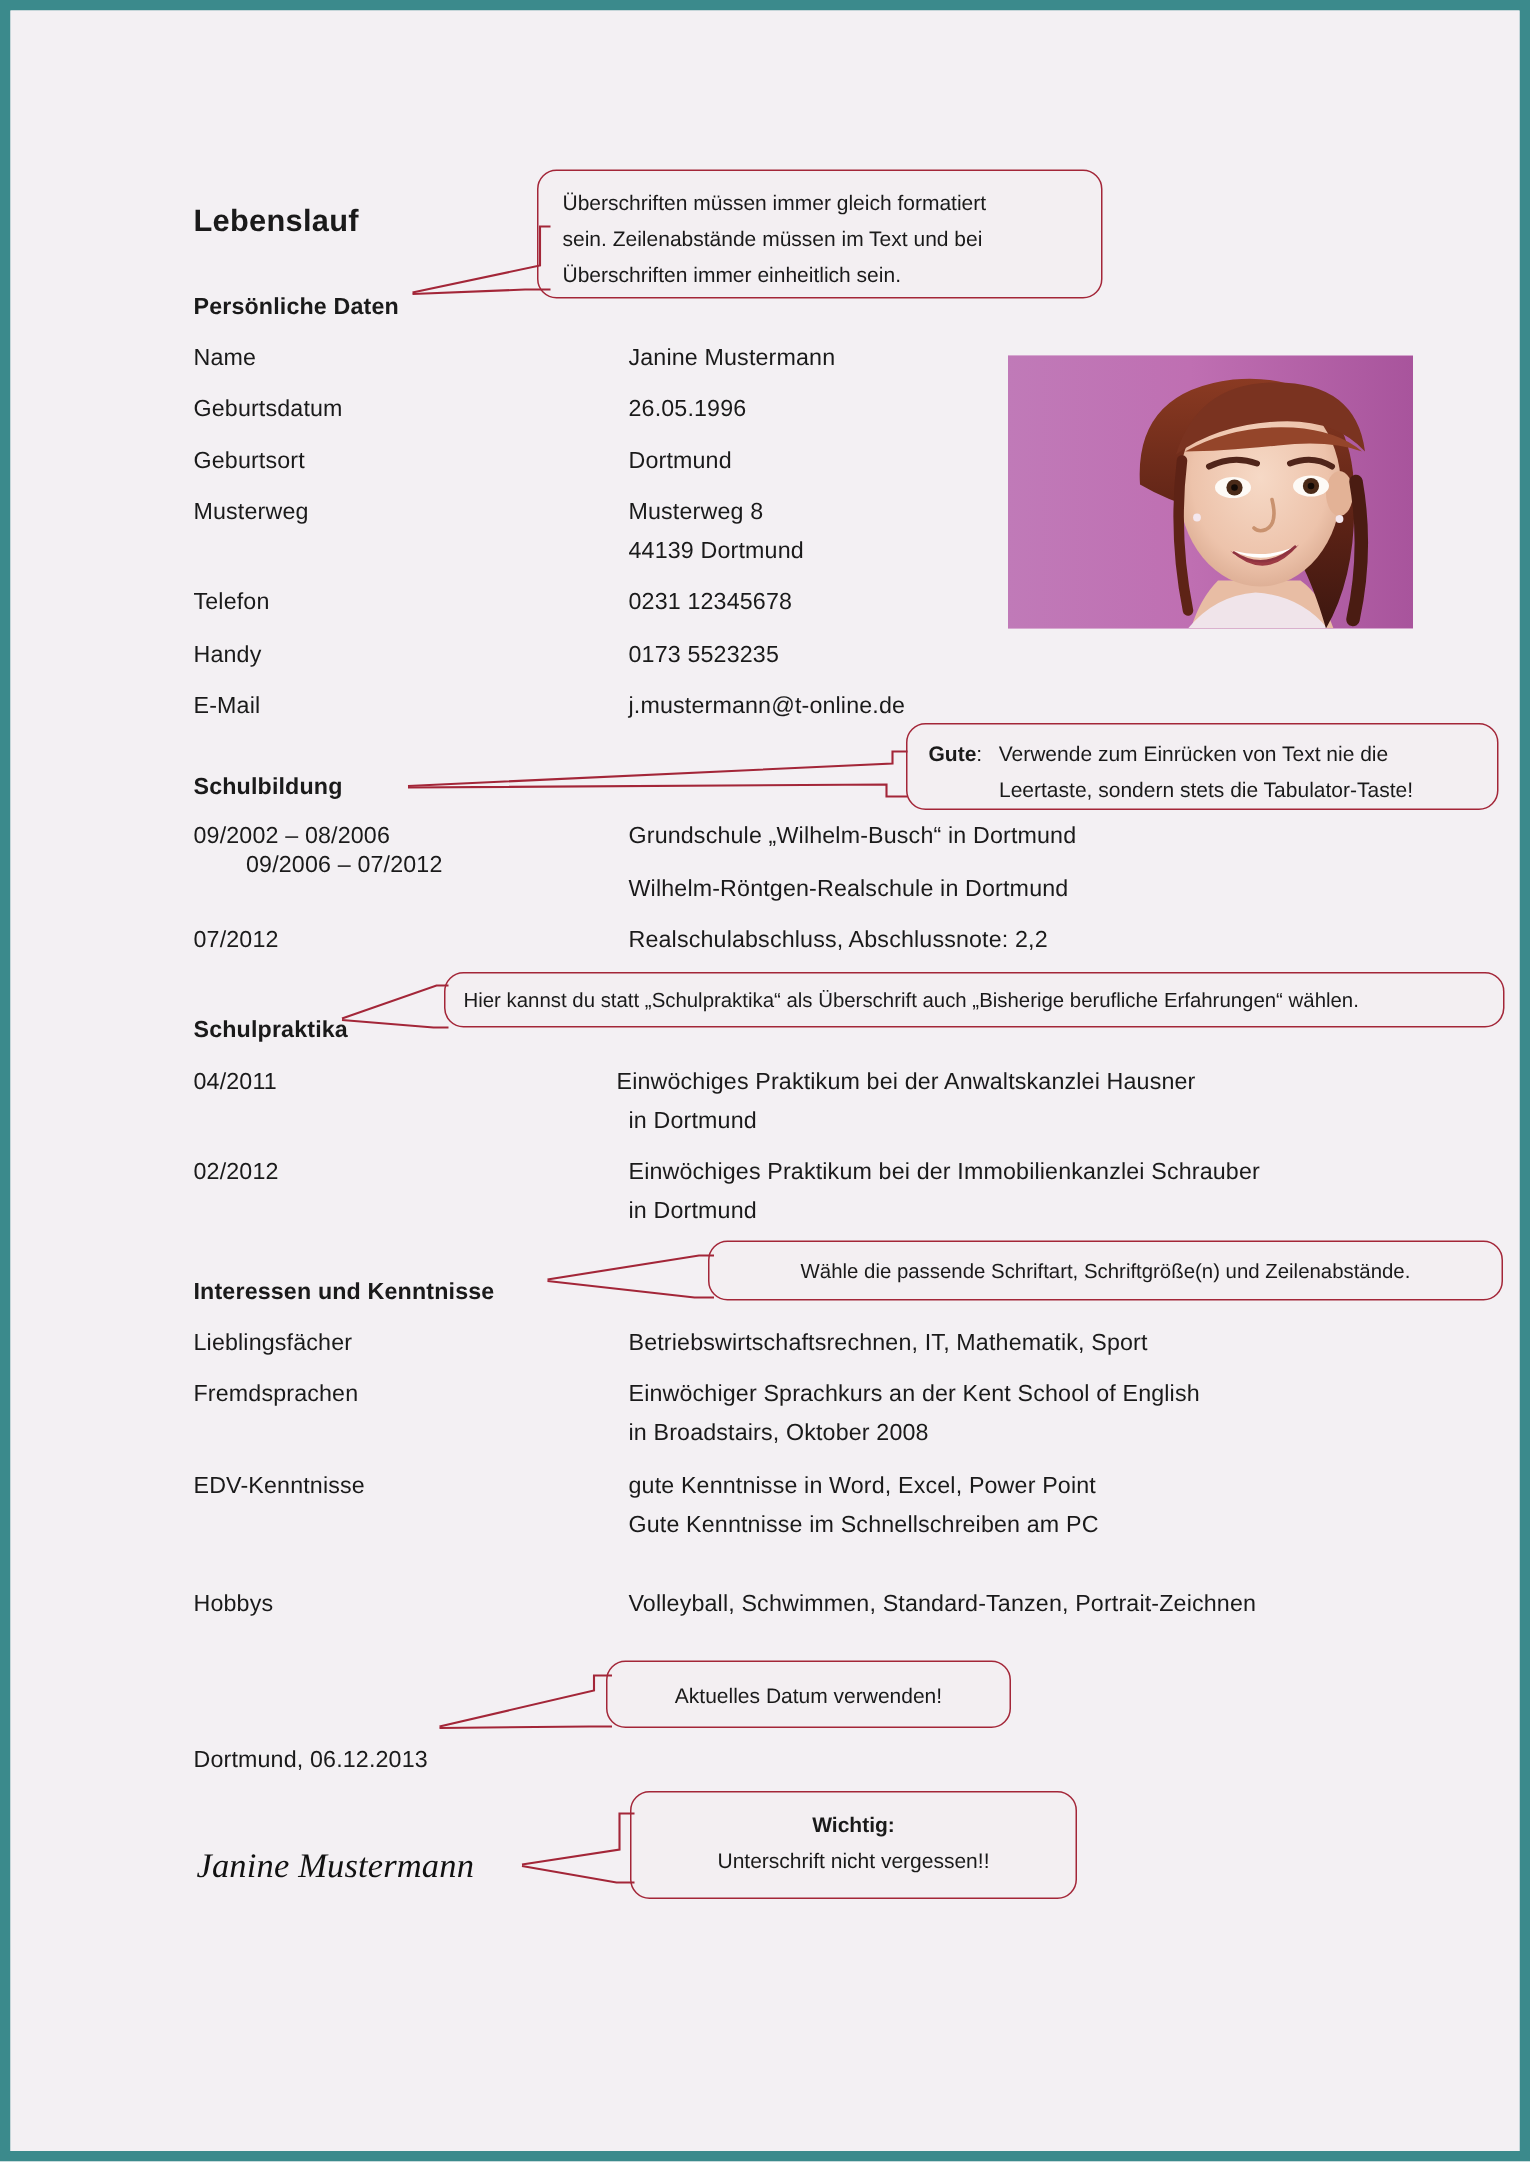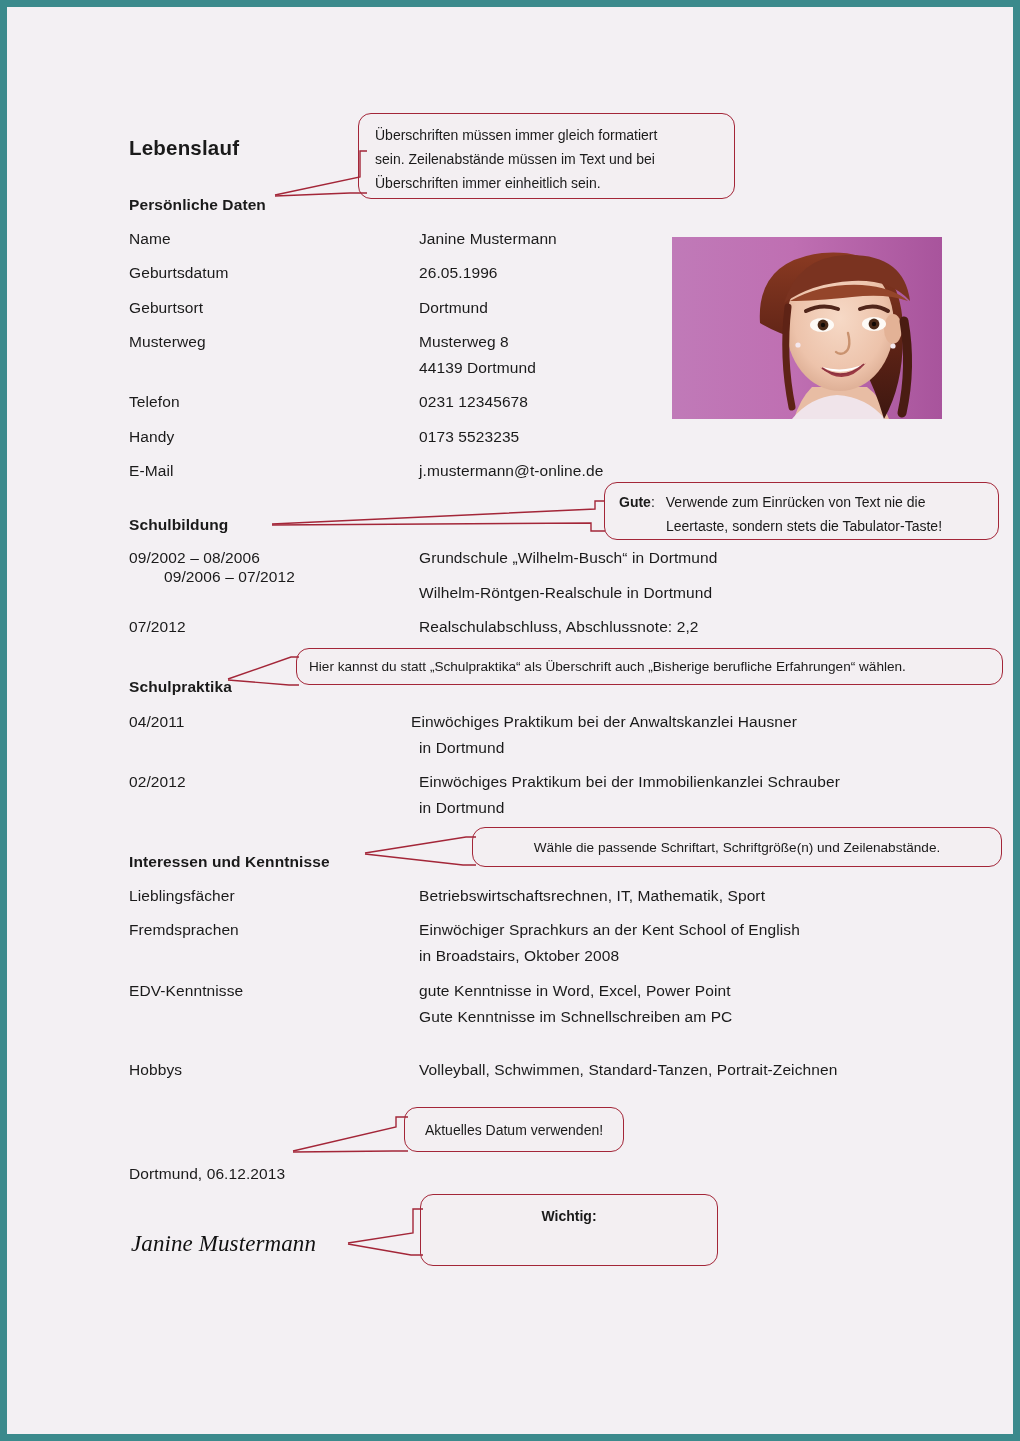--- a/index.html
+++ b/index.html
@@ -233,32 +233,33 @@
     <div class="callout c-small center" style="left:465px;top:820px;width:530px;height:40px;padding:8px 12px;">
       <span class="ln">Wähle die passende Schriftart, Schriftgröße(n) und Zeilenabstände.</span>
     </div>
     <svg class="tail" style="left:355px;top:828px;width:118px;height:34px;" viewBox="0 0 118 34">
       <path d="M114 2 L104 2 L3 18"></path>
       <path d="M114 30 L101 30 L3 19"></path>
     </svg>
 
     <div class="t" style="left:122px;top:1157px;">Dortmund, 06.12.2013</div>
 
-    <div class="callout center" style="left:397px;top:1100px;width:220px;height:45px;padding:10px 12px;font-size:14px;">
+    <div class="callout center" style="left:397px;top:1100px;width:270px;height:45px;padding:10px 12px;font-size:14px;">
       <span class="ln">Aktuelles Datum verwenden!</span>
     </div>
     <svg class="tail" style="left:283px;top:1108px;width:122px;height:40px;" viewBox="0 0 122 40">
       <path d="M118 2 L106 2 L106 12 L3 36"></path>
       <path d="M118 36 L103 36 L3 37"></path>
     </svg>
 
     <div class="t sig" style="left:124px;top:1222px;">Janine Mustermann</div>
 
     <div class="callout center" style="left:413px;top:1187px;width:298px;height:72px;padding:9px 12px;">
       <span class="ln bold">Wichtig:</span>
+      <span class="ln">Unterschrift nicht vergessen!!</span>
     </div>
     <svg class="tail" style="left:338px;top:1200px;width:82px;height:52px;" viewBox="0 0 82 52">
       <path d="M78 2 L68 2 L68 26 L3 36"></path>
       <path d="M78 48 L66 48 L3 37"></path>
     </svg>
 
   </div>
 </div>
 
 </body></html>

